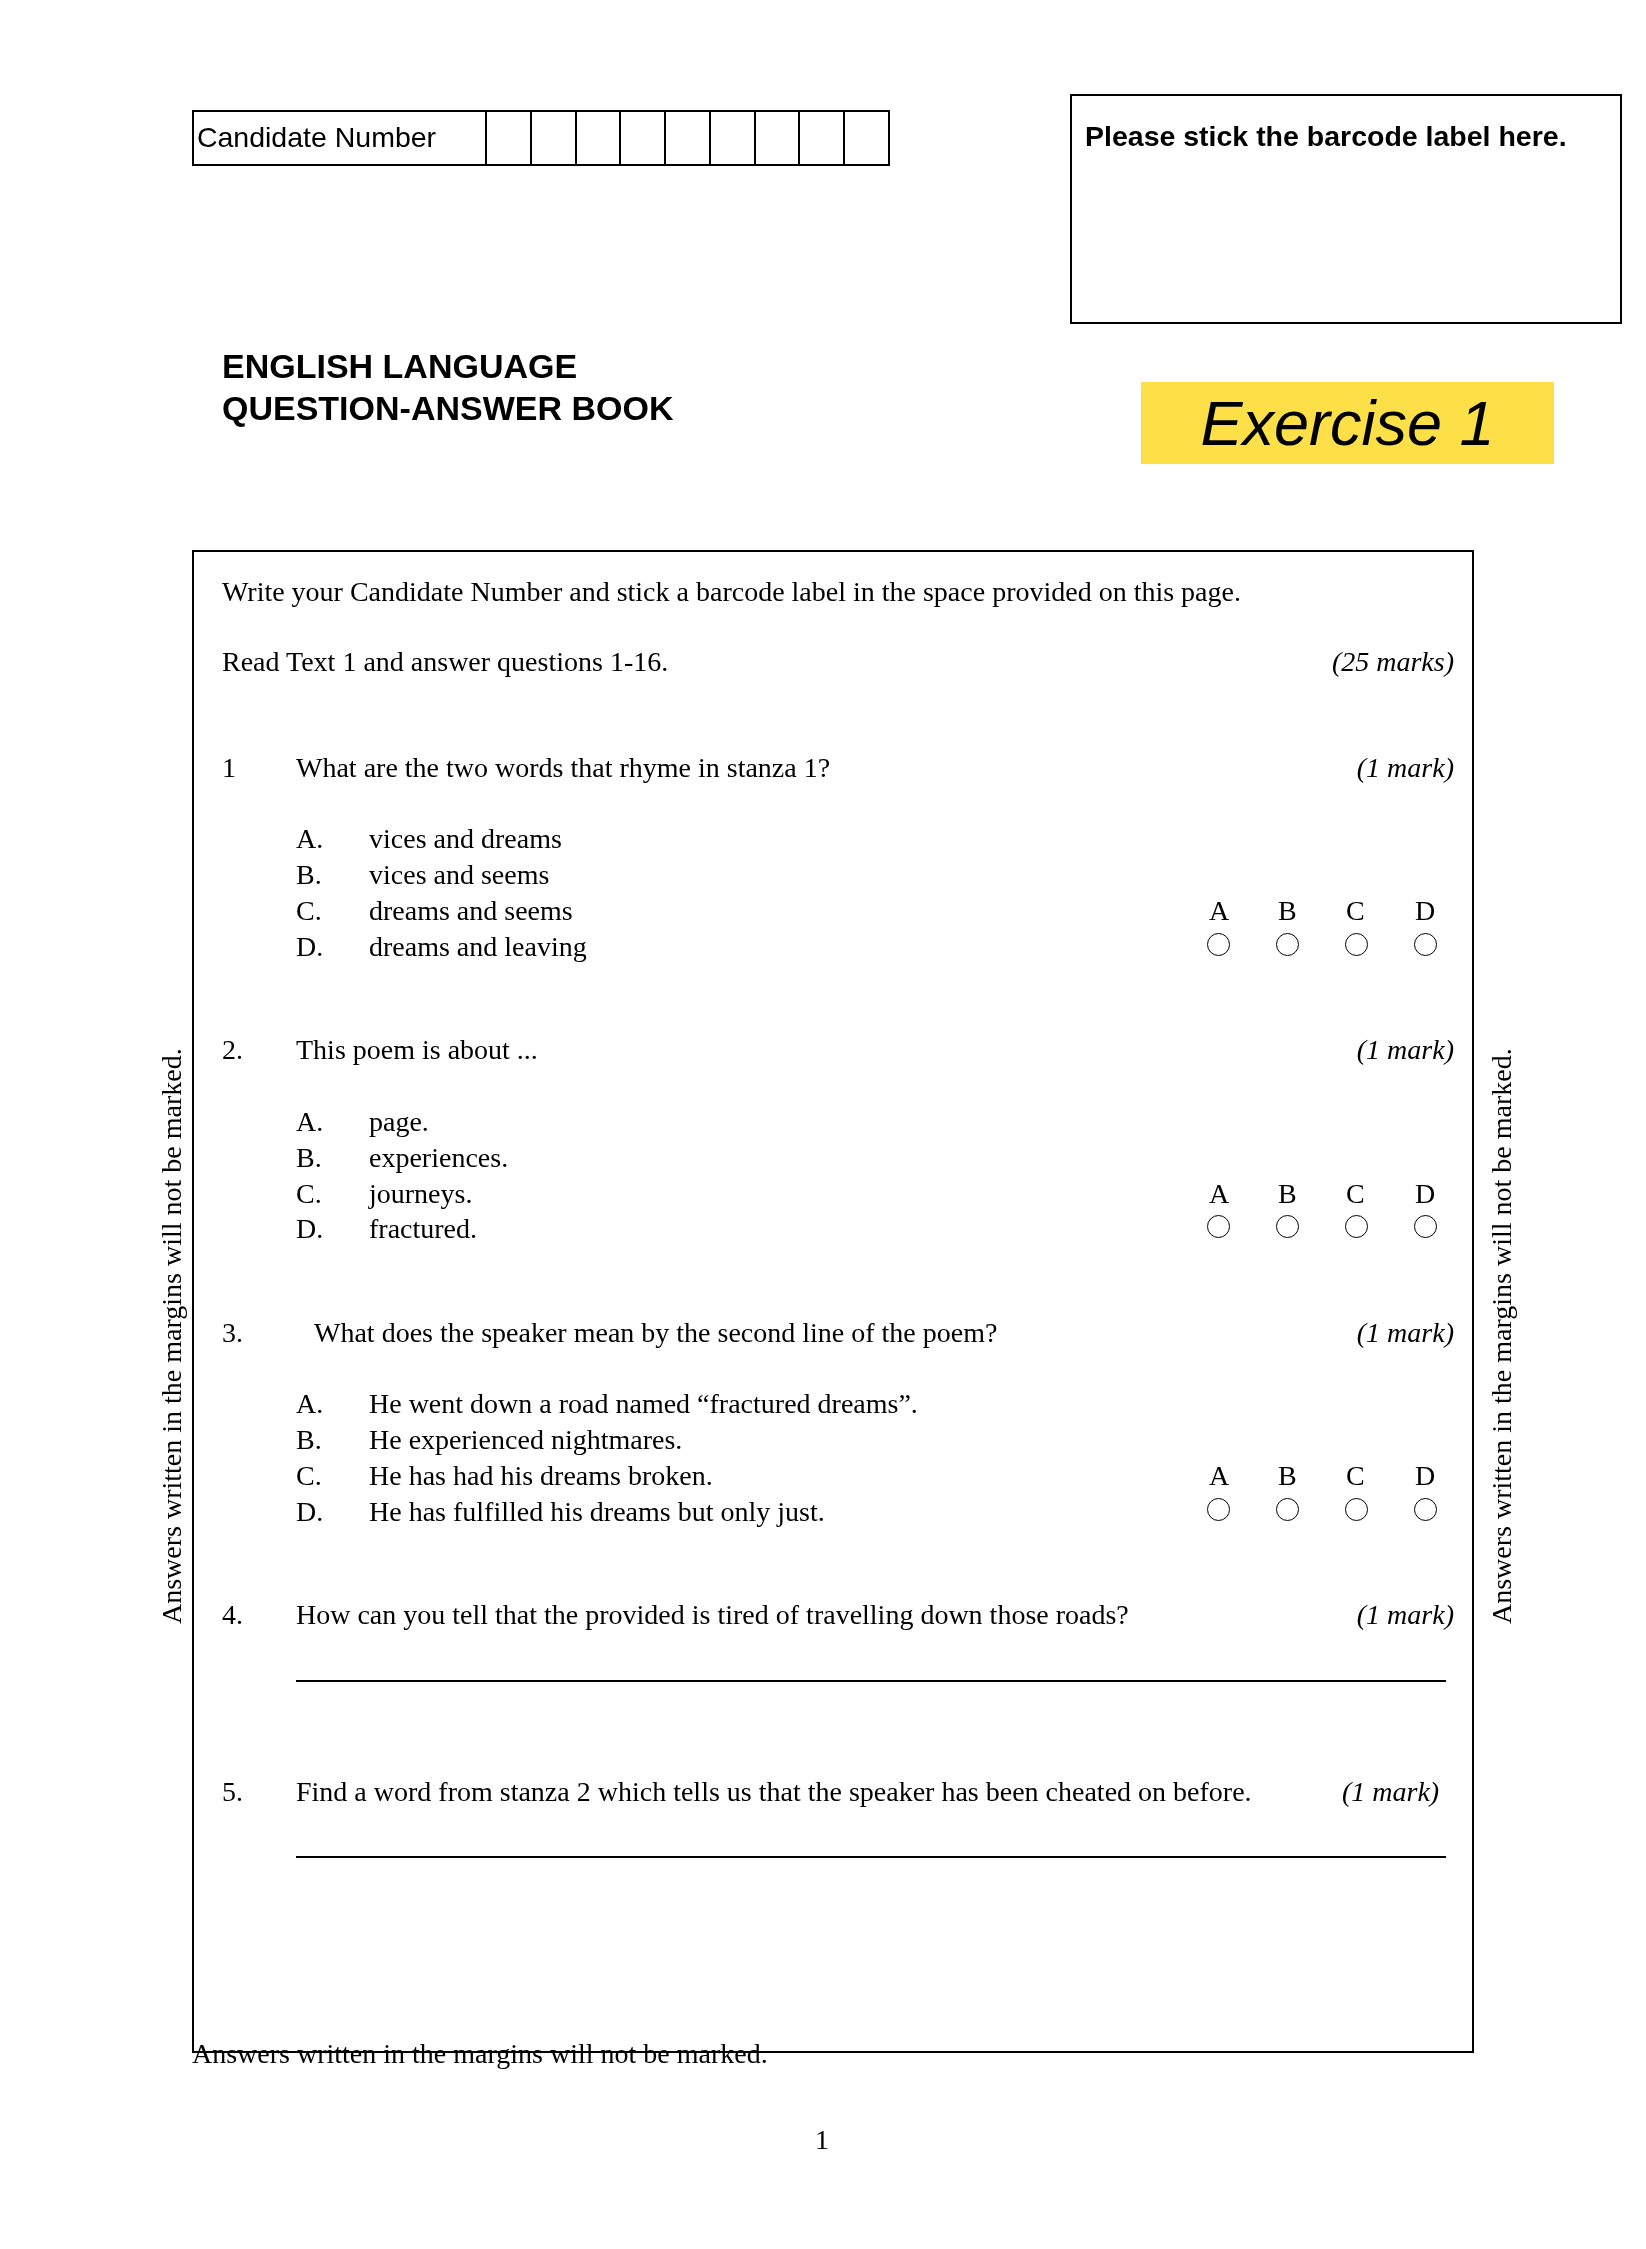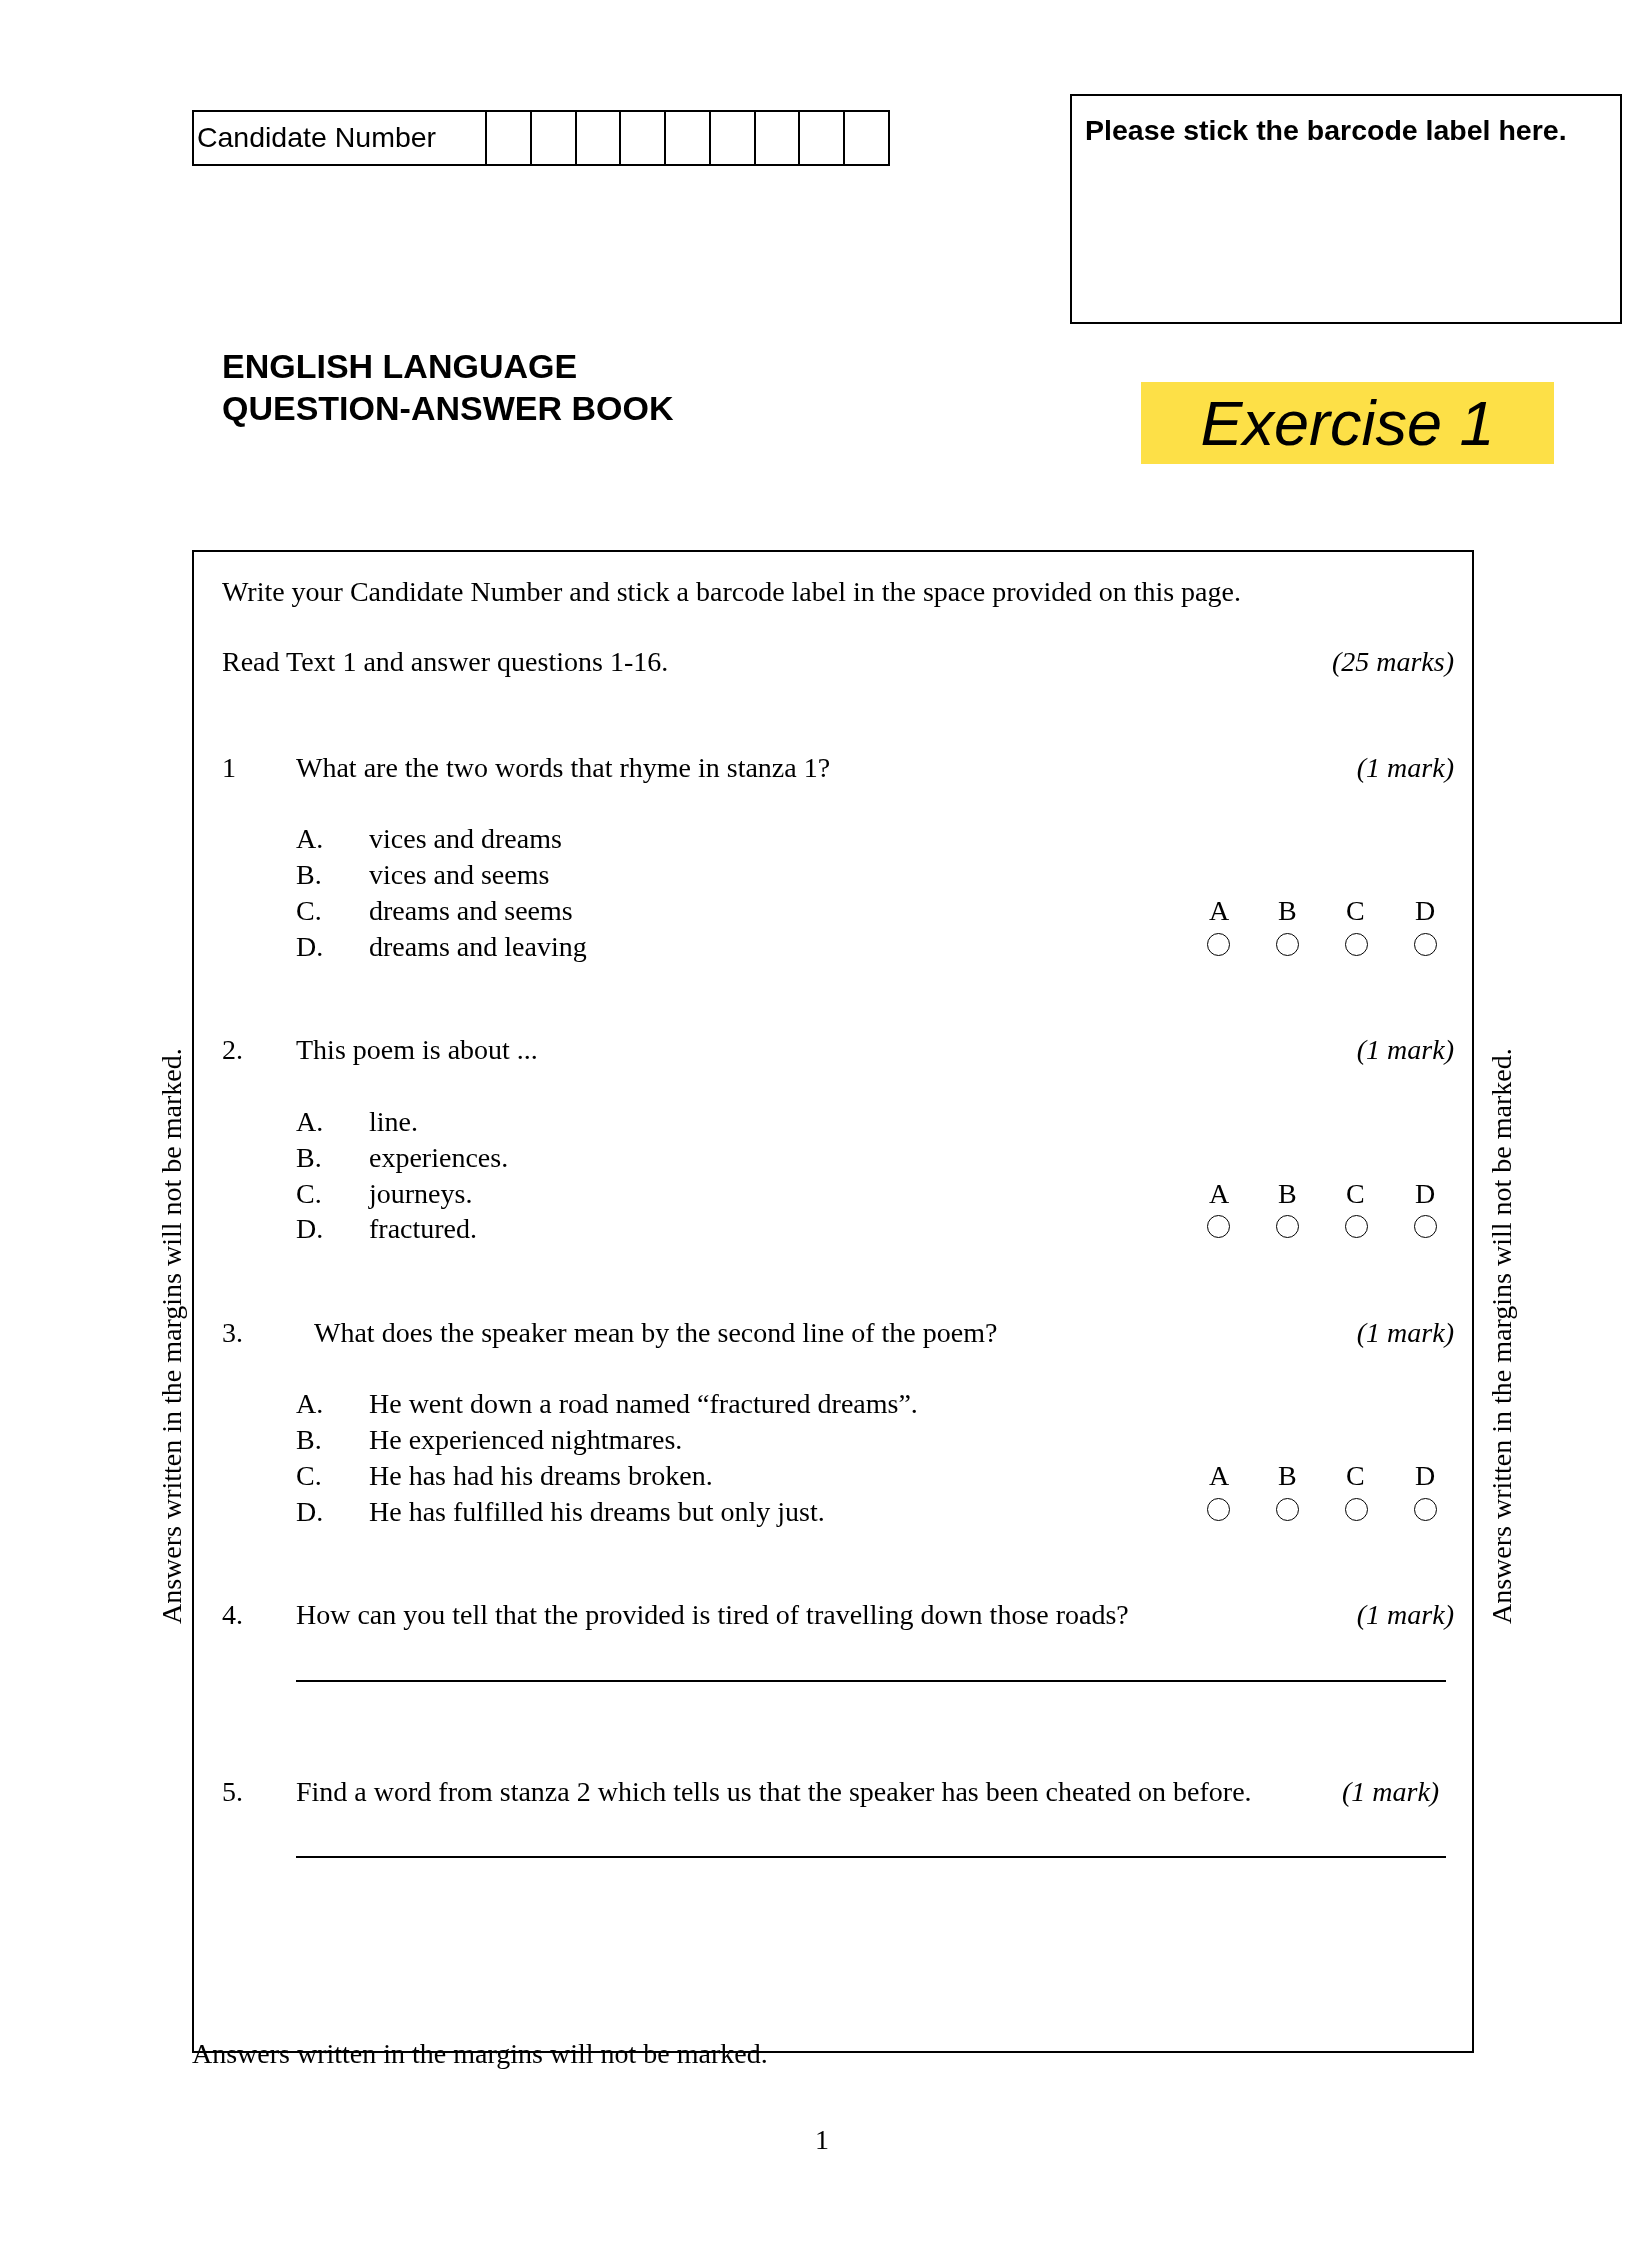--- a/index.html
+++ b/index.html
@@ -5,21 +5,21 @@
   html, body { margin:0; padding:0; background:#ffffff; }
   body { width:1646px; height:2250px; position:relative; overflow:hidden; color:#000; }
 
   
   .cand { position:absolute; left:192px; top:110px; width:698px; height:56px; border:2.2px solid #000; display:flex; box-sizing:border-box; }
   .cand-label { width:291px; font-family:"Liberation Sans", sans-serif; font-size:28.5px; line-height:51px; padding-left:2.9px; box-sizing:border-box; white-space:nowrap; }
   .cand-cell { flex:1; border-left:2.2px solid #000; }
 
   
   .barcode { position:absolute; left:1070px; top:94px; width:552px; height:230px; border:2.2px solid #000; box-sizing:border-box; }
-  .barcode-label { font-family:"Liberation Sans", sans-serif; font-weight:bold; font-size:28.5px; padding:18px 0 0 13px; white-space:nowrap; }
+  .barcode-label { font-family:"Liberation Sans", sans-serif; font-weight:bold; font-size:28.5px; padding:24px 0 0 13px; white-space:nowrap; }
 
   
   .titles { position:absolute; left:222px; top:335px; font-family:"Liberation Sans", sans-serif; font-weight:bold; font-size:34px; line-height:42px;margin-top:10px; }
   .exercise { position:absolute; left:1141px; top:382px; width:413px; height:82px; background:#fde047; font-family:"Liberation Sans", sans-serif; font-style:italic; font-size:63px; line-height:82px; text-align:center; }
 
   
   .main { position:absolute; left:192px; top:550px; width:1282px; height:1503px; border:2.2px solid #000; box-sizing:border-box; }
 
   .t { position:absolute; font-family:"Liberation Serif", serif; font-size:28px; white-space:nowrap; line-height:34px; }
   .it { font-style:italic; }
@@ -89,21 +89,21 @@
   <div class="bubble" style="left:1345px; top:933px;"></div>
   <div class="bubble" style="left:1414px; top:933px;"></div>
 </div>
 
 <div>
   <div class="t" style="left:222px; top:1033px;">2.</div>
   <div class="t" style="left:296px; top:1033px;">This poem is about ...</div>
   <div class="t it" style="right:192px; top:1033px;">(1 mark)</div>
 
   <div class="t" style="left:296px; top:1105px;">A.</div>
-  <div class="t" style="left:369px; top:1105px;">line.</div>
+  <div class="t" style="left:369px; top:1105px;">page.</div>
   <div class="t" style="left:296px; top:1141px;">B.</div>
   <div class="t" style="left:369px; top:1141px;">experiences.</div>
   <div class="t" style="left:296px; top:1177px;">C.</div>
   <div class="t" style="left:369px; top:1177px;">journeys.</div>
   <div class="t" style="left:296px; top:1212px;">D.</div>
   <div class="t" style="left:369px; top:1212px;">fractured.</div>
 
   <div class="opt-letter" style="left:1209px; top:1177px;">A</div>
   <div class="opt-letter" style="left:1278px; top:1177px;">B</div>
   <div class="opt-letter" style="left:1346px; top:1177px;">C</div>

